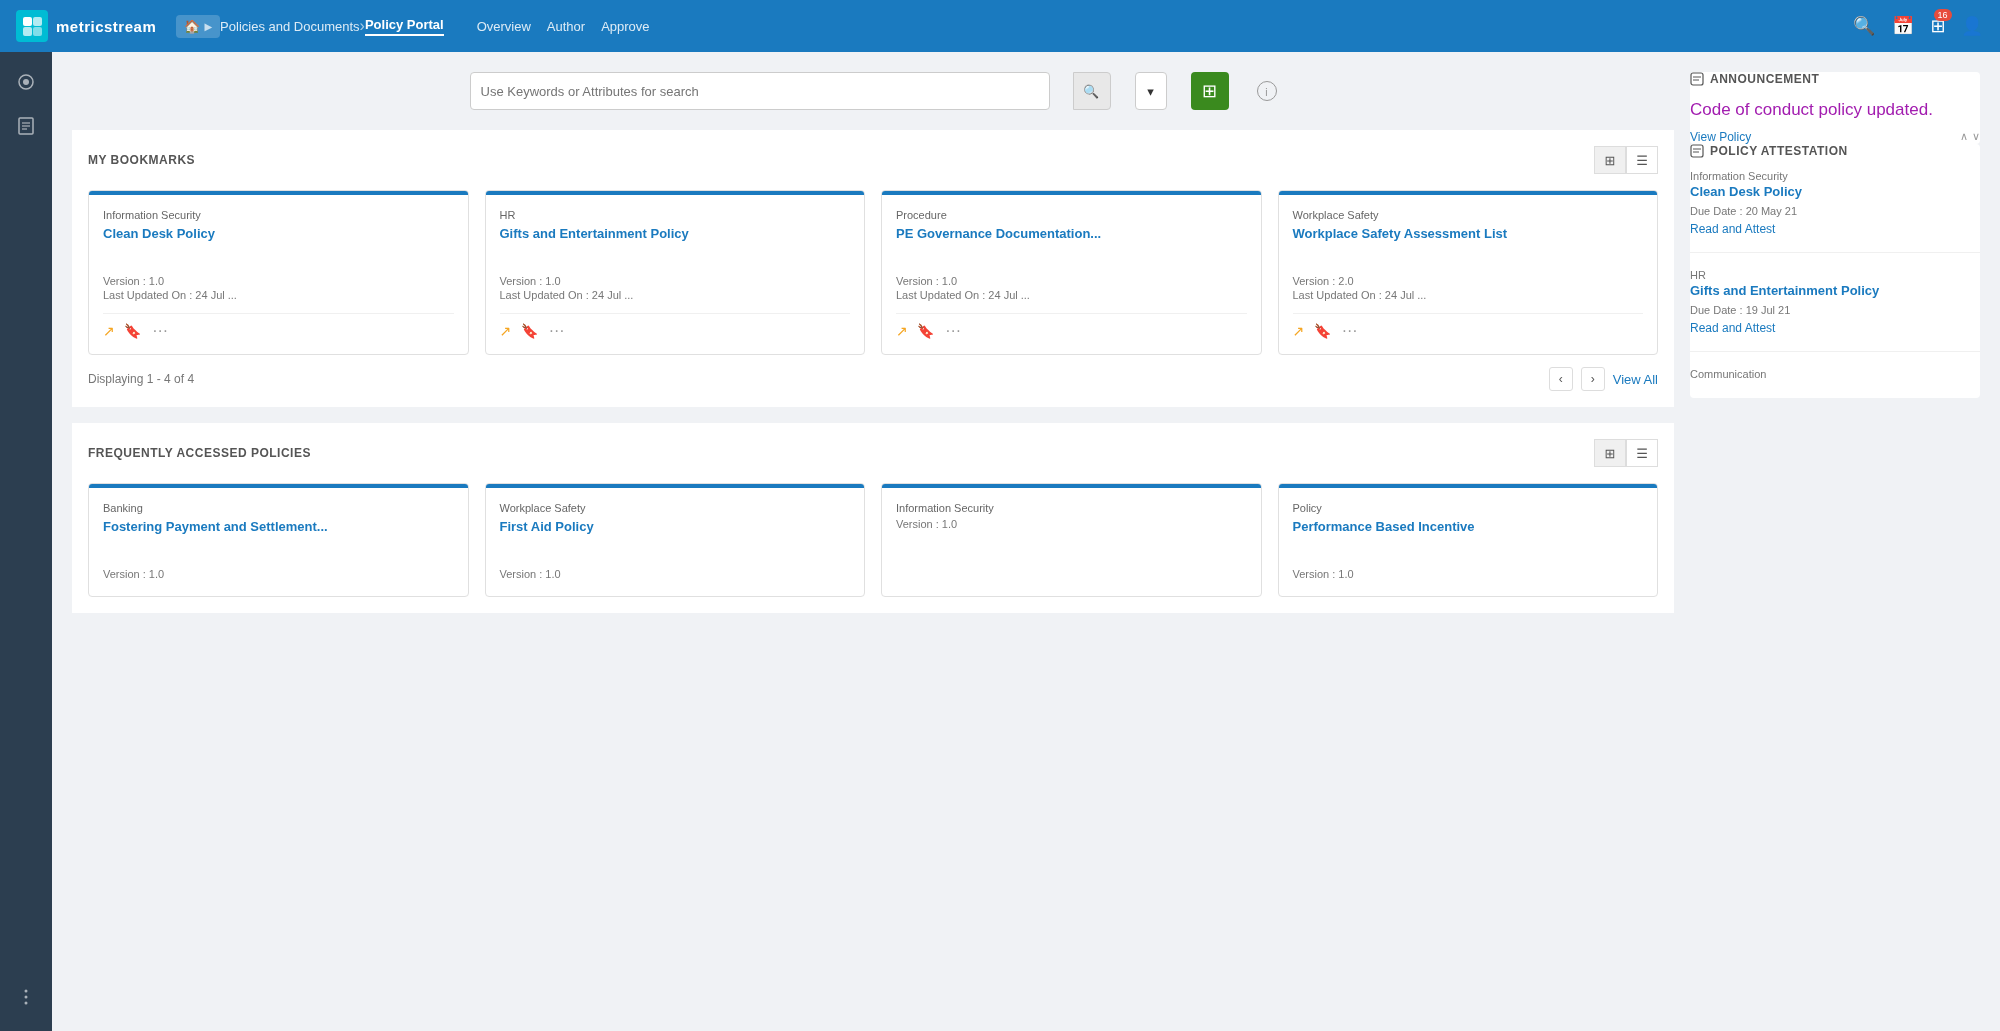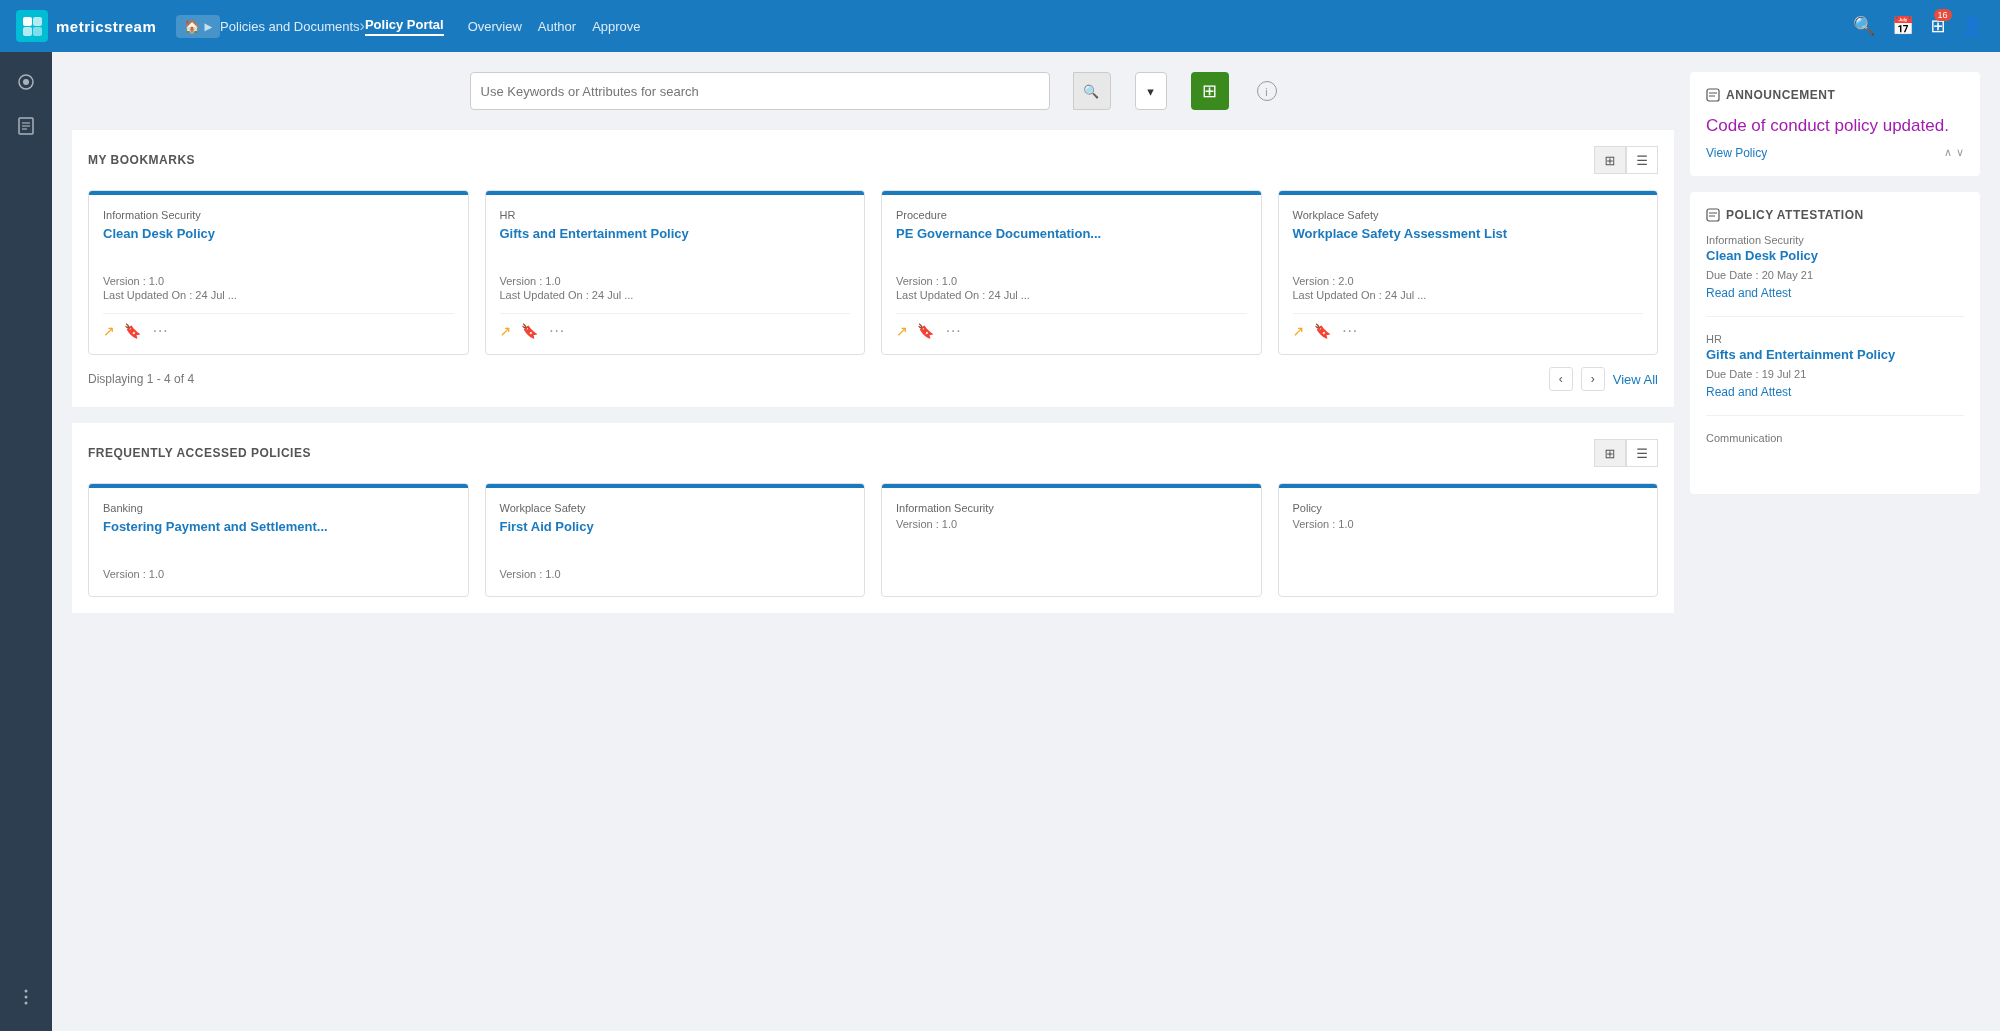--- a/index.html
+++ b/index.html
@@ -284,22 +284,20 @@
     }
 
     
     .right-panel {
       width: 290px;
       flex-shrink: 0;
     }
     .right-section {
       background: white;
       border-radius: 4px;
-      padding: 16px;
-      margin-bottom: 16px;
     }
     .right-section-title {
       font-size: 12px;
       font-weight: 700;
       color: #555;
       text-transform: uppercase;
       letter-spacing: 0.5px;
       margin-bottom: 12px;
       display: flex;
       align-items: center;
@@ -382,21 +380,21 @@
 
   <div class="home-icon-wrap">
     <span>🏠</span>
     <span style="font-size:10px; color:rgba(255,255,255,0.7);">▶</span>
   </div>
 
   <div class="nav-breadcrumb">
     <span>Policies and Documents</span>
     <span class="sep">›</span>
     <span class="active">Policy Portal</span>
-    <span style="margin-left:24px;">Overview</span>
+    <span style="margin-left:33px;">Overview</span>
     <span style="margin-left:16px;">Author</span>
     <span style="margin-left:16px;">Approve</span>
   </div>
 
   <div class="nav-right">
     <div class="nav-icon">🔍</div>
     <div class="nav-icon">📅</div>
     <div class="nav-icon" style="position:relative;">
       <span>⊞</span>
       <span class="nav-badge">16</span>
@@ -568,20 +566,21 @@
           <div class="card-body">
             <div class="card-category">Information Security</div>
             <div class="card-version">Version : 1.0</div>
           </div>
         </div>
 
         <div class="policy-card">
           <div class="card-top-bar" style="background:#1a7abf;"></div>
           <div class="card-body">
             <div class="card-category">Policy</div>
+            <div class="card-title">Performance Based Incentive</div>
             <div class="card-version">Version : 1.0</div>
           </div>
         </div>
       </div>
     </div>
 
   </div>
 
   <div class="right-panel">
 

